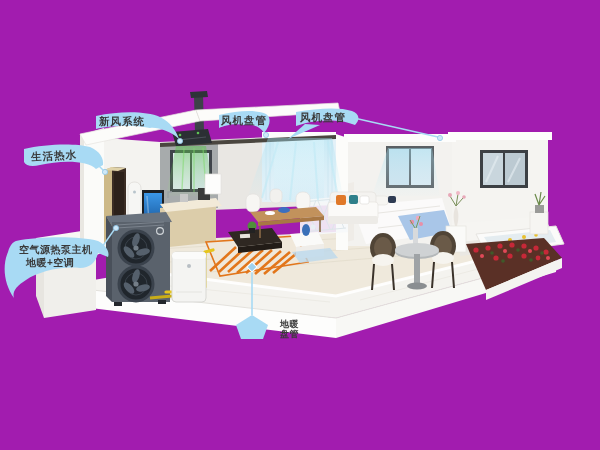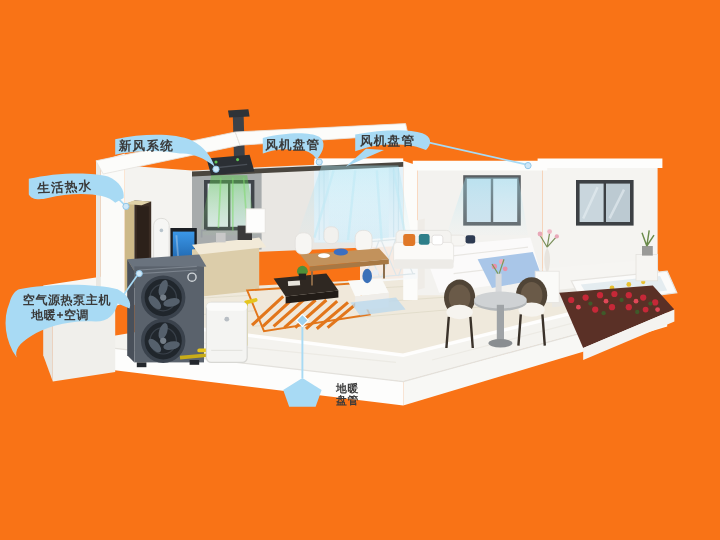--- a/index.html
+++ b/index.html
@@ -1,17 +1,17 @@
 <!DOCTYPE html>
 <html><head>
 <meta charset="utf-8">
 <style>
   html,body{margin:0;padding:0;background:#ffffff;}
   .stage{
-    position:relative;width:600px;height:450px;background:#f97316;overflow:hidden;
+    position:relative;width:600px;height:450px;background:#a21caf;overflow:hidden;
     font-family:"Liberation Sans", sans-serif;
   }
   svg{display:block;}
   .callout-text{
     font-family:"Liberation Sans", sans-serif;
     font-weight:bold;
     fill:#3a3a3a;
   }
 </style>
 </head>

